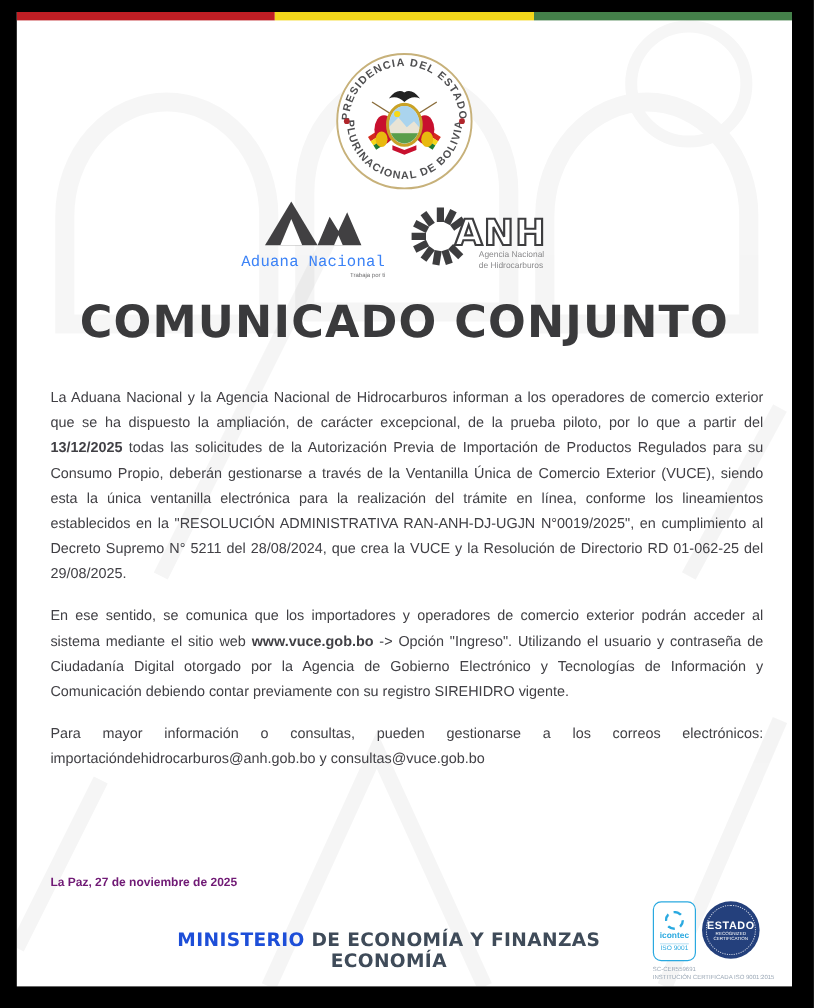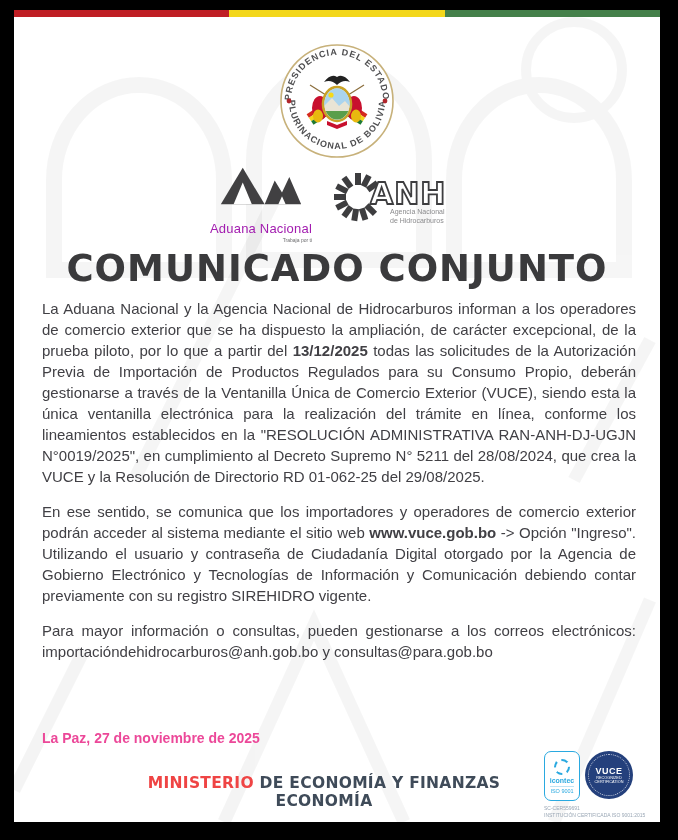--- a/index.html
+++ b/index.html
@@ -5,35 +5,35 @@
   html,body{margin:0;padding:0;background:#000;width:678px;height:840px;overflow:hidden;
     font-family:"Liberation Sans",sans-serif;}
   .frame{position:relative;width:678px;height:840px;background:#000;}
   .page{position:absolute;left:14px;top:10px;width:646px;height:812px;background:#ffffff;overflow:hidden;}
   .watermark{position:absolute;inset:0;pointer-events:none;}
   .stripe{position:absolute;top:0;left:0;right:0;height:7px;display:flex;}
   .stripe div{flex:1;height:100%;}
   .seal-wrap{position:absolute;top:31px;left:50%;transform:translateX(-50%);}
   .logos{position:absolute;top:156px;left:0;right:0;display:flex;justify-content:center;align-items:flex-start;gap:16px;}
   .aduana{display:flex;flex-direction:column;align-items:center;}
-  .aduana-name{font-size:13px;color:#a21caf;margin-top:13px;letter-spacing:.2px;}
+  .aduana-name{font-size:13px;color:#3b82f6;margin-top:3px;letter-spacing:.2px;font-family:Liberation Mono, monospace;}
   .aduana-tag{font-size:5px;color:#6d6d6f;align-self:flex-end;margin-top:1px;}
   .anh{display:flex;align-items:flex-end;}
   .title{position:absolute;top:237px;left:0;right:0;text-align:center;
     font-family:"DejaVu Sans",sans-serif;font-weight:bold;font-size:37px;
     letter-spacing:1px;color:#3a3a3c;}
-  .content{position:absolute;top:288px;left:28px;right:24px;color:#414045;
-    font-size:15px;line-height:21px;text-align:justify;}
+  .content{position:absolute;top:311px;left:28px;right:24px;color:#414045;
+    font-size:12px;line-height:21px;text-align:justify;}
   .content p{margin:0 0 14px 0;}
   .b{font-weight:bold;}
   .u{}
-  .date-line{position:absolute;top:720px;left:28px;font-weight:bold;font-size:14px;color:#ec4899;}
+  .date-line{position:absolute;top:720px;left:28px;font-weight:bold;font-size:10px;color:#701a75;}
   .ministry{position:absolute;top:764px;left:100px;width:420px;text-align:center;
     font-family:"DejaVu Sans",sans-serif;font-weight:bold;font-size:15.5px;letter-spacing:.3px;color:#3f4b59;}
-  .ministry .gold{color:#ef4444;}
+  .ministry .gold{color:#1d4ed8;}
   .badges{position:absolute;top:741px;right:12px;width:104px;}
   .badges-row{display:flex;align-items:flex-start;gap:5px;}
   .icontec{width:36px;height:50px;border:1.5px solid #2aa9e0;border-radius:7px;background:#fff;
     display:flex;flex-direction:column;align-items:center;justify-content:center;gap:2px;box-sizing:border-box;}
   .icontec .swirl{width:12px;height:12px;border:2px dashed #2aa9e0;border-radius:50%;}
   .icontec .lbl{font-size:7px;font-weight:bold;color:#2aa9e0;}
   .icontec .iso{font-size:5.5px;color:#2aa9e0;border-top:1px solid #bfe4f5;padding-top:1px;}
   .iqnet{position:relative;width:48px;height:48px;border-radius:50%;background:#24407c;
     display:flex;flex-direction:column;align-items:center;justify-content:center;}
   .iqnet:before{content:"";position:absolute;inset:3px;border:1px dotted rgba(255,255,255,.75);border-radius:50%;}
@@ -153,36 +153,36 @@
           <text x="62" y="57" font-family="Liberation Sans, sans-serif" font-size="7" fill="#8a8a8c">de Hidrocarburos</text>
         </svg>
       </div>
     </div>
 
     <div class="title">COMUNICADO CONJUNTO</div>
 
     <div class="content">
       <p><span>La Aduana Nacional y la Agencia Nacional de Hidrocarburos informan a los operadores de comercio exterior que se ha dispuesto la ampliación, de carácter excepcional, de la prueba piloto, por lo que a partir del </span><span class="b">13/12/2025</span><span> todas las solicitudes de la Autorización Previa de Importación de Productos Regulados para su Consumo Propio, deberán gestionarse a través de la Ventanilla Única de Comercio Exterior (VUCE), siendo esta la única ventanilla electrónica para la realización del trámite en línea, conforme los lineamientos establecidos en la "RESOLUCIÓN ADMINISTRATIVA RAN-ANH-DJ-UGJN N°0019/2025", en cumplimiento al Decreto Supremo N° 5211 del 28/08/2024, que crea la VUCE y la Resolución de Directorio RD 01-062-25 del 29/08/2025.</span></p>
       <p><span>En ese sentido, se comunica que los importadores y operadores de comercio exterior podrán acceder al sistema mediante el sitio web </span><span class="b u">www.vuce.gob.bo</span><span> -&gt; Opción "Ingreso". Utilizando el usuario y contraseña de Ciudadanía Digital otorgado por la Agencia de Gobierno Electrónico y Tecnologías de Información y Comunicación debiendo contar previamente con su registro SIREHIDRO vigente.</span></p>
-      <p><span>Para mayor información o consultas, pueden gestionarse a los correos electrónicos: </span><span class="u">importacióndehidrocarburos@anh.gob.bo</span><span> y </span><span class="u">consultas@para.gob.bo</span></p>
+      <p><span>Para mayor información o consultas, pueden gestionarse a los correos electrónicos: </span><span class="u">importacióndehidrocarburos@anh.gob.bo</span><span> y </span><span class="u">consultas@vuce.gob.bo</span></p>
     </div>
 
     <div class="date-line">La Paz, 27 de noviembre de 2025</div>
 
     <div class="ministry"><span class="gold">MINISTERIO</span><span> DE ECONOMÍA Y FINANZAS ECONOMÍA</span></div>
 
     <div class="badges">
       <div class="badges-row">
         <div class="icontec">
           <div class="swirl"></div>
           <div class="lbl">icontec</div>
           <div class="iso">ISO 9001</div>
         </div>
         <div class="iqnet">
-          <div class="lbl">VUCE</div>
+          <div class="lbl">ESTADO</div>
           <div class="sub">RECOGNIZED CERTIFICATION</div>
         </div>
       </div>
       <div class="cert-lines">
         <div class="cert-code">SC-CER559691</div>
         <div class="cert-text">INSTITUCIÓN CERTIFICADA ISO 9001:2015</div>
       </div>
     </div>
 
   </div>

